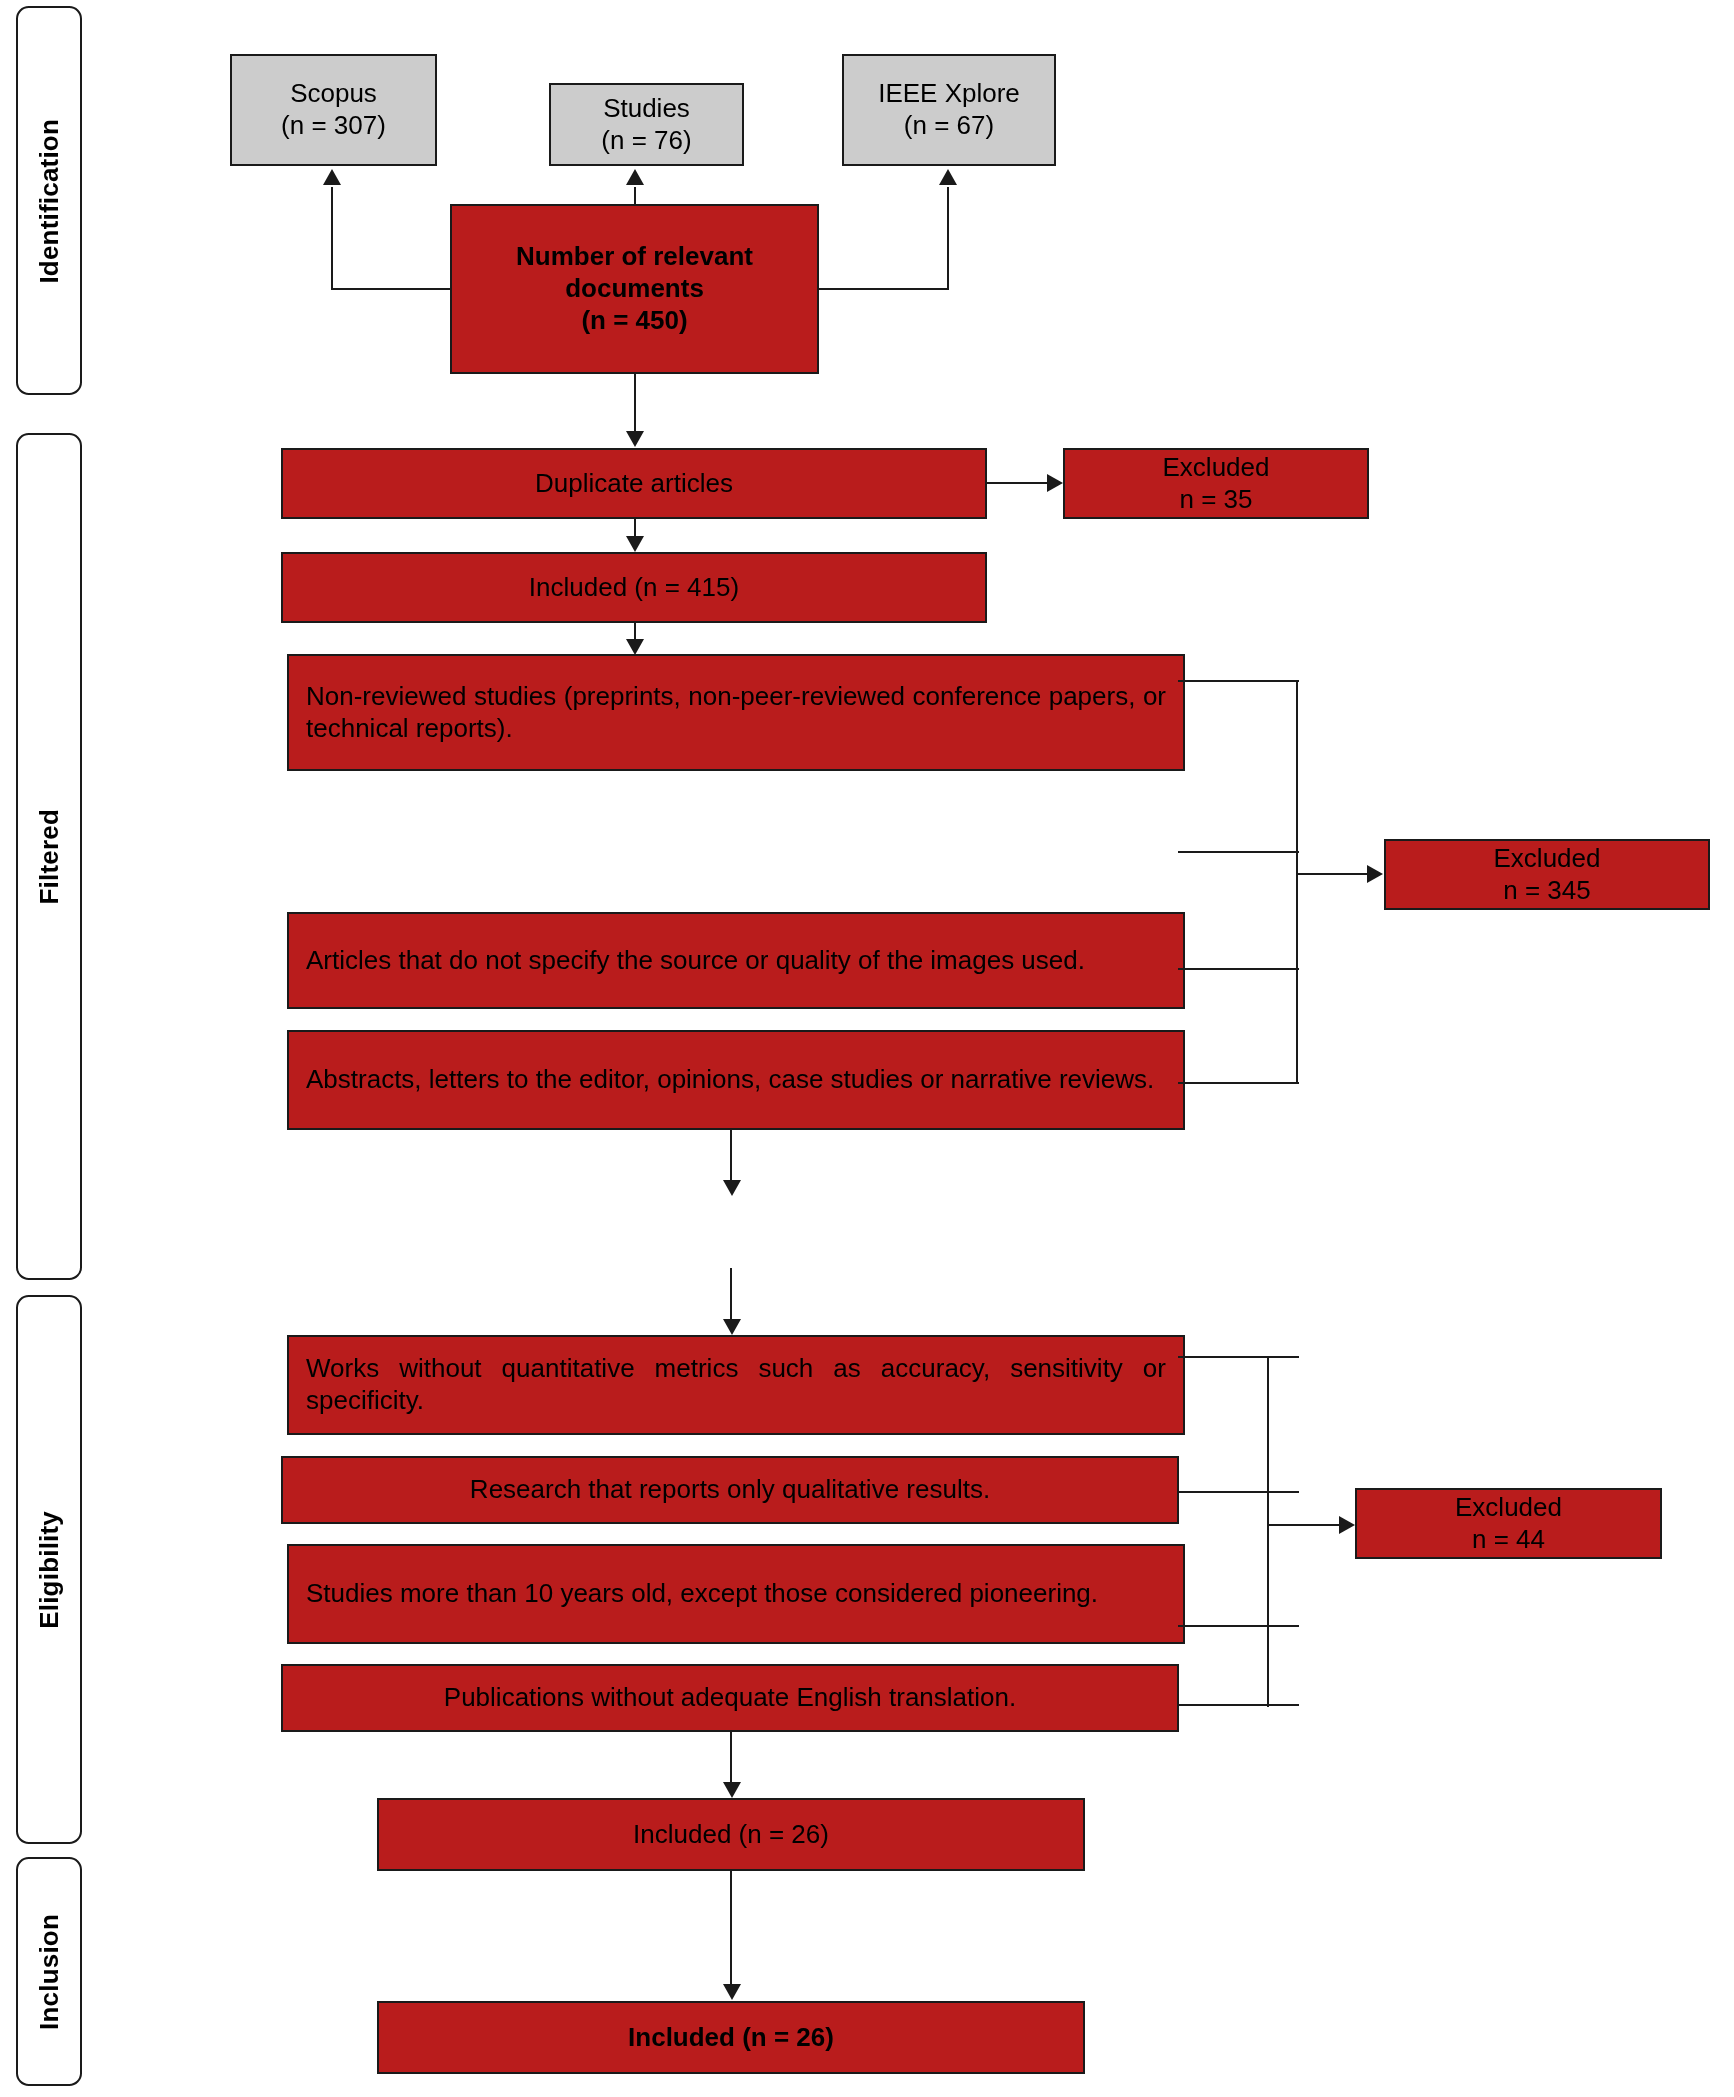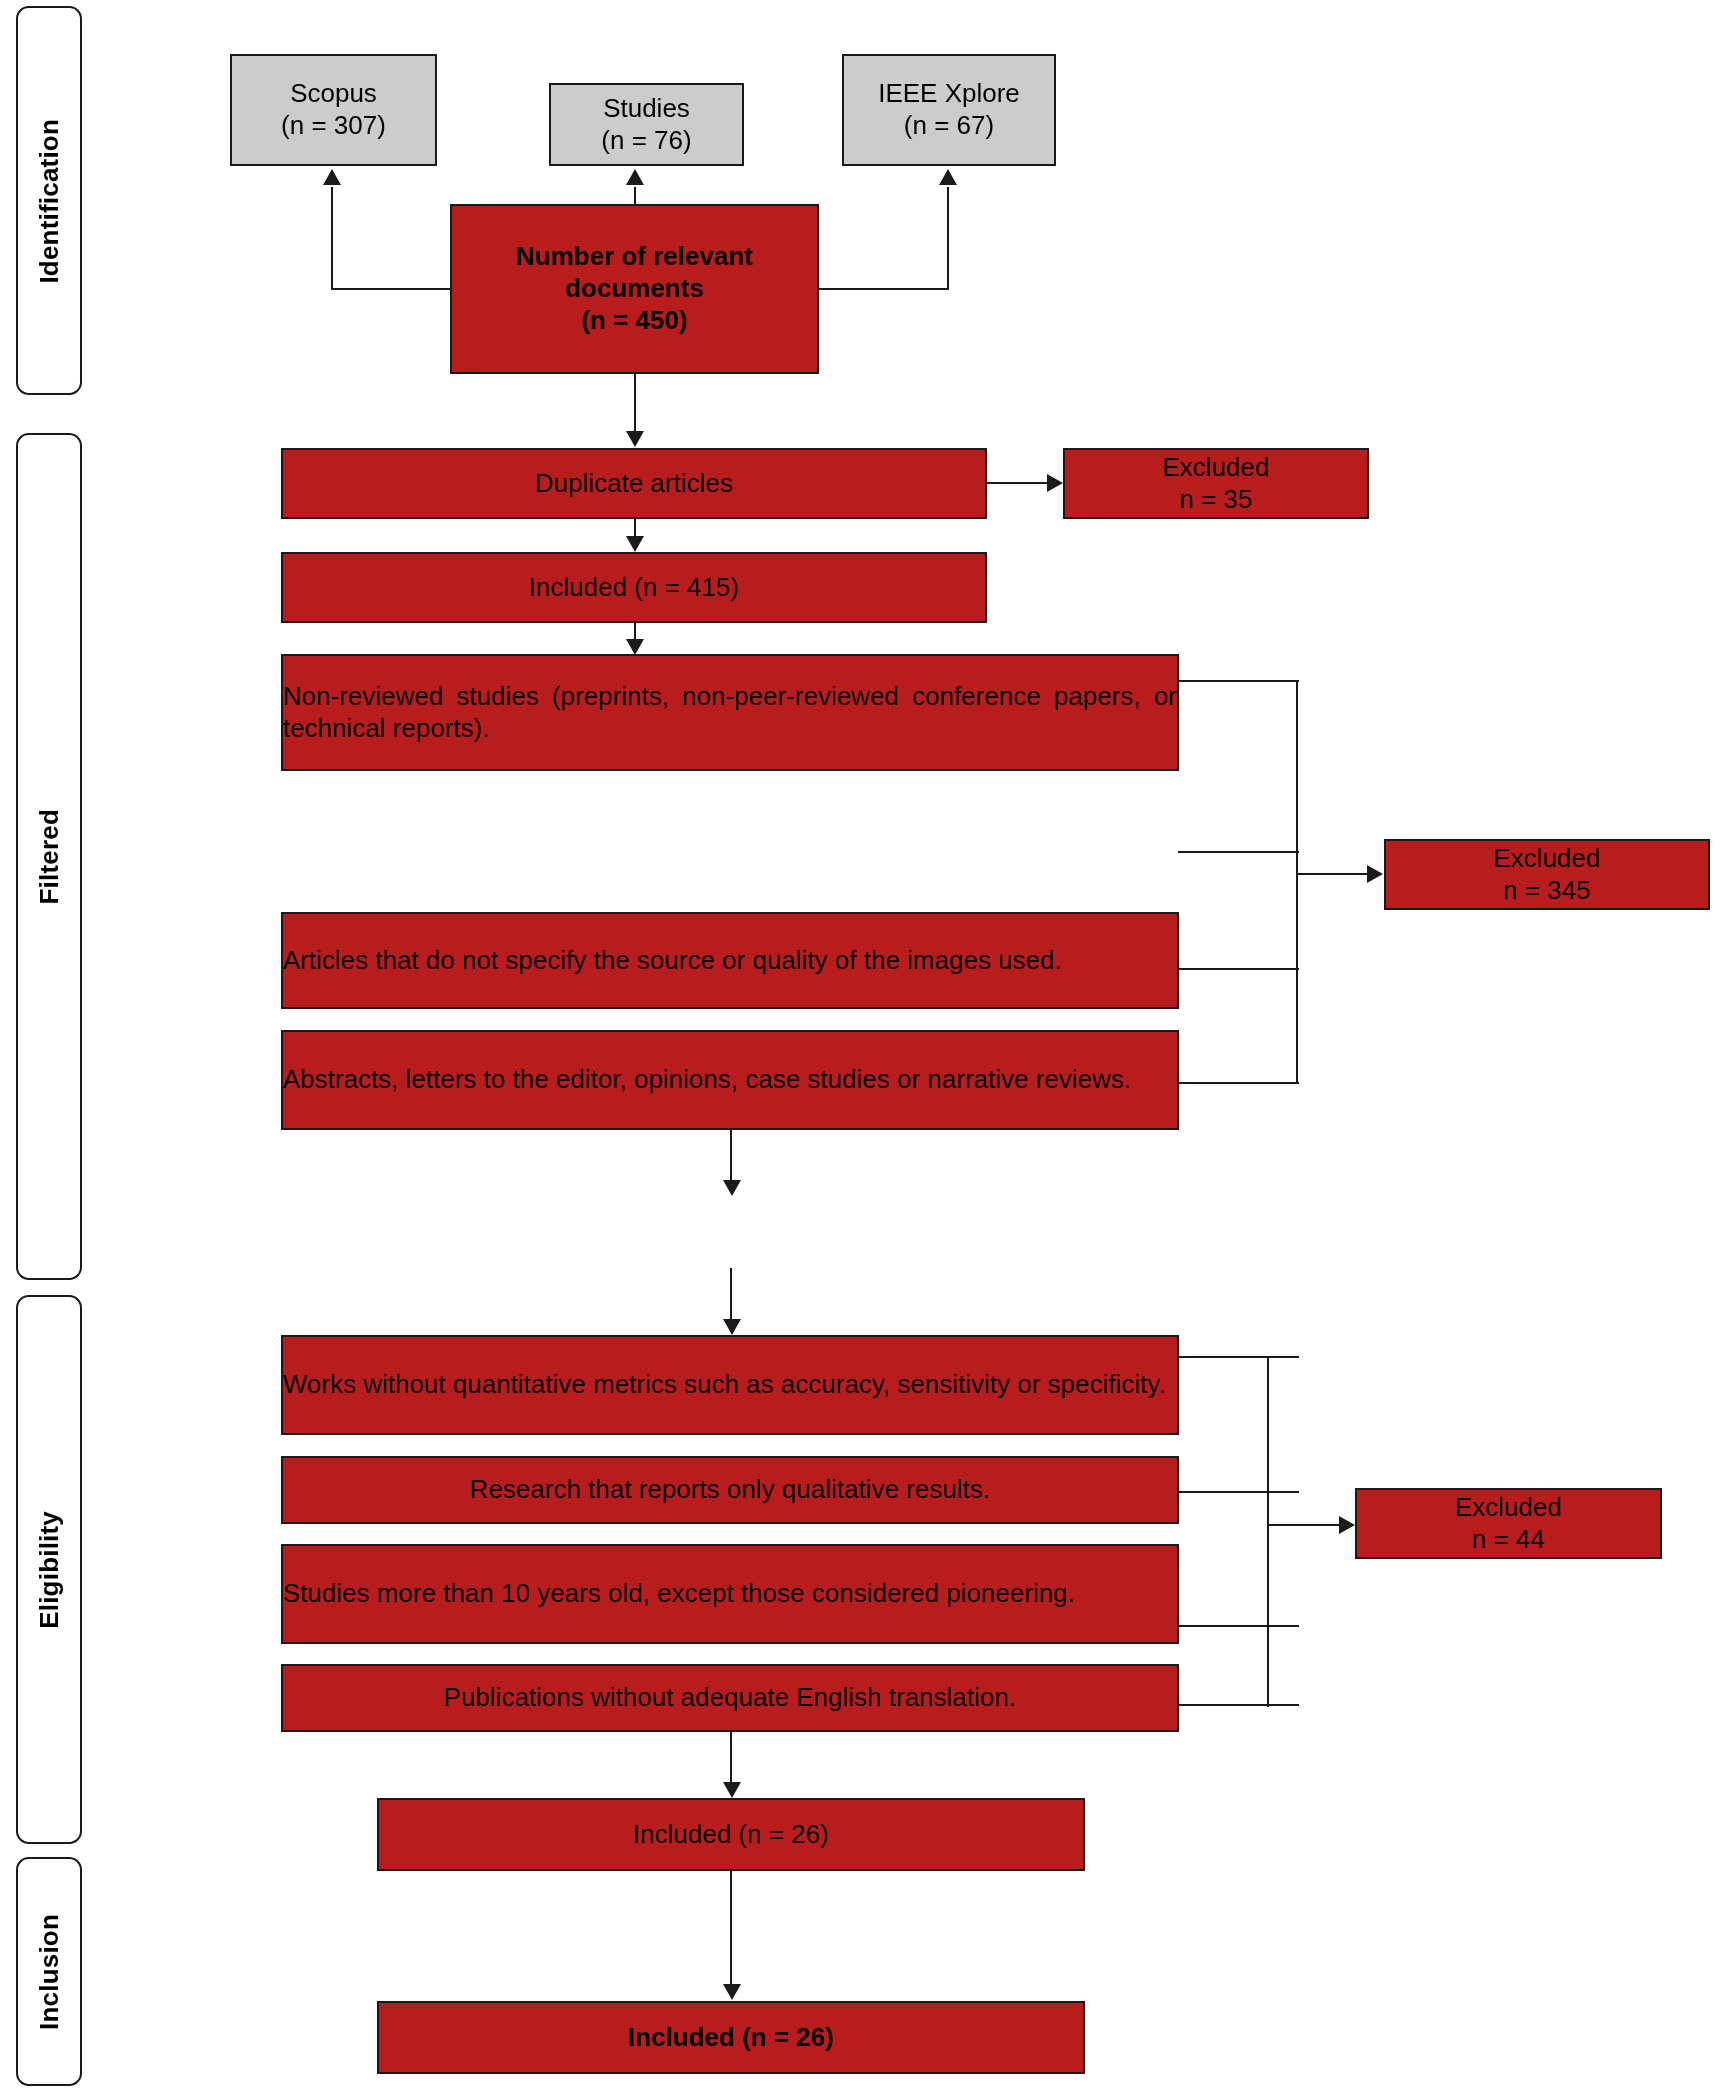--- a/index.html
+++ b/index.html
@@ -42,22 +42,22 @@
     border: 2.4px solid #1a1a1a;
     background: #b91c1c;
     box-sizing: border-box;
     display: flex;
     align-items: center;
     color: #000000;
     font-size: 26px;
     line-height: 1.22;
   }
   .box.center { justify-content: center; text-align: center; }
-  .box.justify { justify-content: flex-start; text-align: justify; }
-  .box .txt { width: 100%; padding: 0 0; box-sizing: border-box; }
+  .box.justify { justify-content: flex-start; text-align: justify; margin-left: 6px; }
+  .box .txt { width: 100%; padding: 0 17px; box-sizing: border-box; }
   .box.justify .txt { text-align: justify; text-align-last: left; }
   .box.gray { background: #cccccc; }
   .box.bold { font-weight: bold; }
 
   
   .vline {
     position: absolute;
     width: 2.4px;
     background: #1a1a1a;
   }

